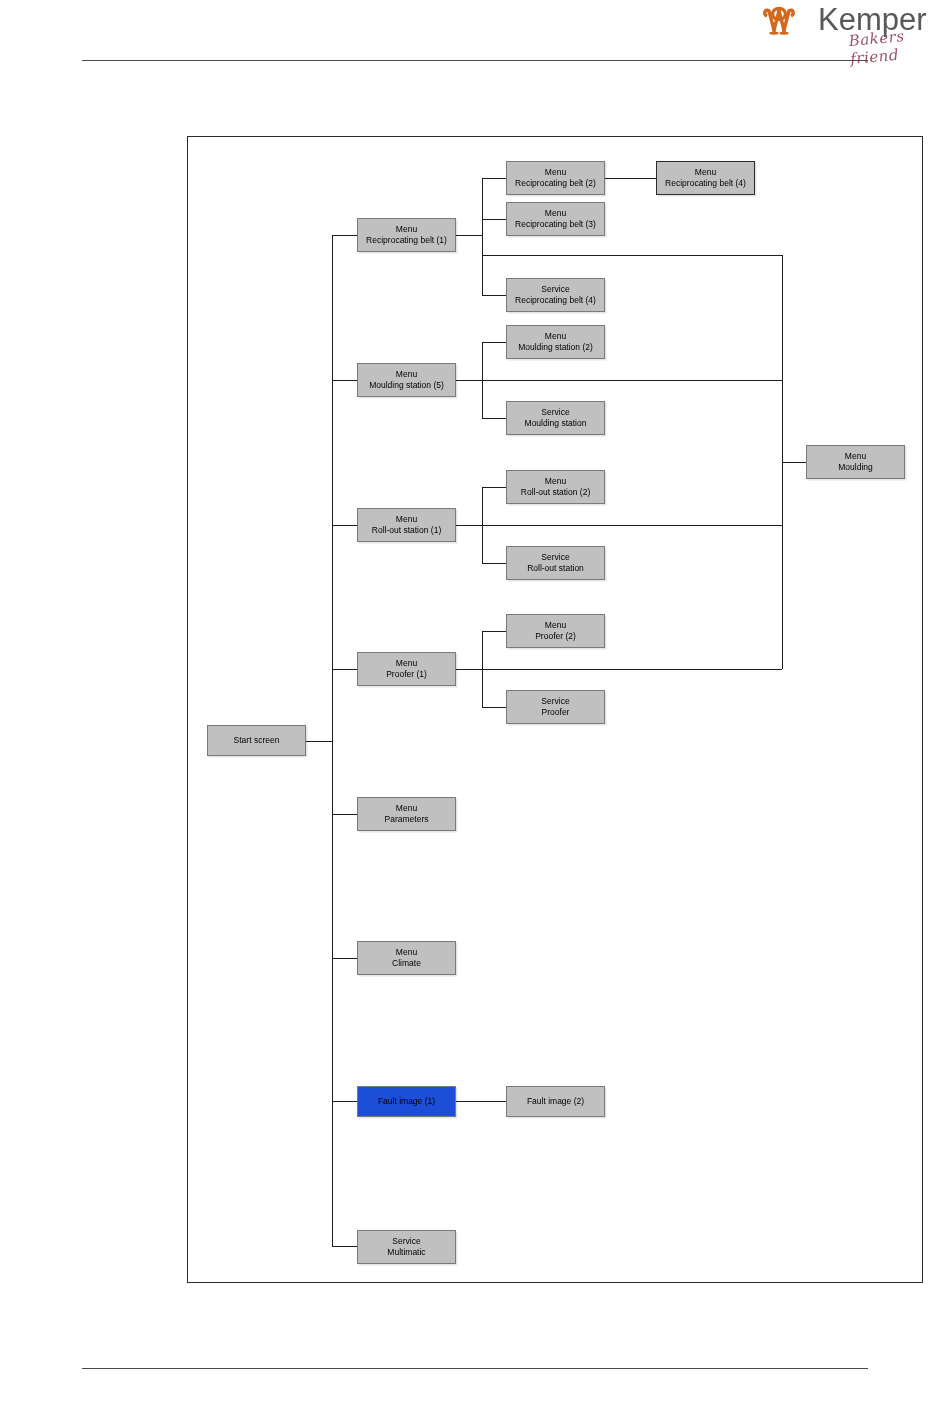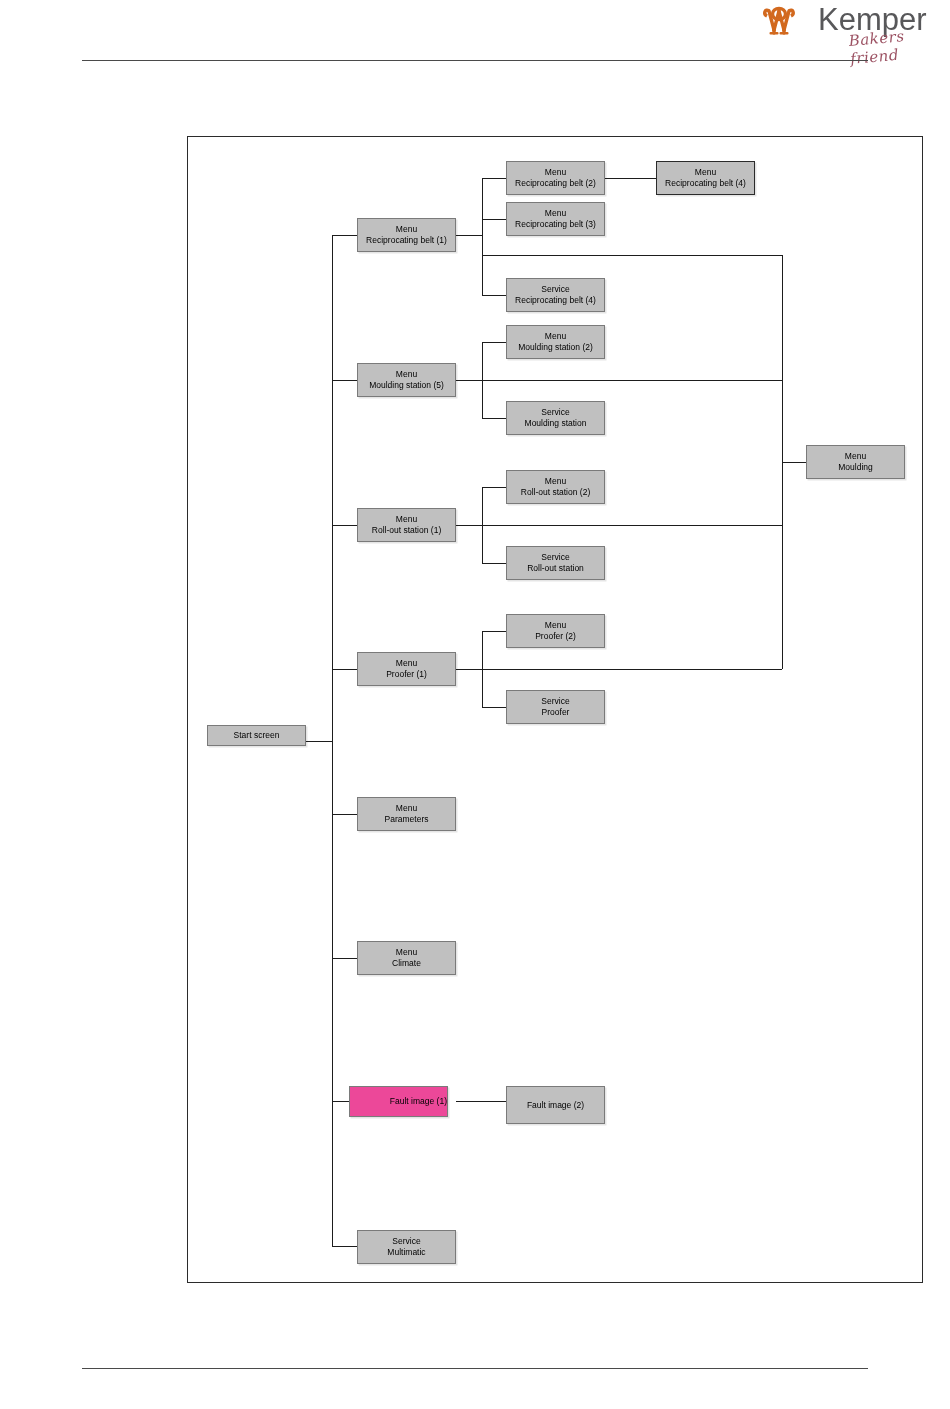--- a/index.html
+++ b/index.html
@@ -178,21 +178,21 @@
       <div class="line h" style="left: 268px; top: 532px; width: 26px; background: rgb(29, 29, 29);"></div>
       <div class="line v" style="left: 294px; top: 494px; height: 76px; background: rgb(29, 29, 29);"></div>
       <div class="line h" style="left: 294px; top: 494px; width: 24px; background: rgb(29, 29, 29);"></div>
       <div class="line h" style="left: 294px; top: 570px; width: 24px; background: rgb(29, 29, 29);"></div>
       <div class="line h" style="left: 294px; top: 532px; width: 300px; background: rgb(29, 29, 29);"></div>
       <div class="line v" style="left: 594px; top: 118px; height: 414px; background: rgb(29, 29, 29);"></div>
       <div class="line h" style="left: 594px; top: 325px; width: 24px; background: rgb(29, 29, 29);"></div>
       <div class="line h" style="left: 268px; top: 964px; width: 50px; background: rgb(29, 29, 29);"></div>
     </div>
   <div id="nodes-layer">
-      <div class="node" style="left: 19px; top: 588px; width: 99px; height: 21px; background: rgb(192, 192, 192);">
+      <div class="node" style="left: 19px; top: 588px; width: 99px; height: 31px; background: rgb(192, 192, 192);">
         <span class="l1">Start screen</span>
       </div>
       <div class="node" style="left: 169px; top: 81px; width: 99px; height: 34px; background: rgb(192, 192, 192);">
         <span class="l1">Menu</span>
         <span class="l2">Reciprocating belt (1)</span>
       </div>
       <div class="node" style="left: 318px; top: 24px; width: 99px; height: 34px; background: rgb(192, 192, 192);">
         <span class="l1">Menu</span>
         <span class="l2">Reciprocating belt (2)</span>
       </div>
@@ -249,24 +249,24 @@
         <span class="l2">Moulding</span>
       </div>
       <div class="node" style="left: 169px; top: 660px; width: 99px; height: 34px; background: rgb(192, 192, 192);">
         <span class="l1">Menu</span>
         <span class="l2">Parameters</span>
       </div>
       <div class="node" style="left: 169px; top: 804px; width: 99px; height: 34px; background: rgb(192, 192, 192);">
         <span class="l1">Menu</span>
         <span class="l2">Climate</span>
       </div>
-      <div class="node" style="left: 161px; top: 949px; width: 99px; height: 31px; background: #ec4899; align-items: flex-end;">
+      <div class="node" style="left: 169px; top: 949px; width: 99px; height: 31px; background: #1d4ed8;">
         <span class="l1">Fault image (1)</span>
       </div>
-      <div class="node" style="left: 318px; top: 949px; width: 99px; height: 38px; background: rgb(192, 192, 192);">
+      <div class="node" style="left: 318px; top: 949px; width: 99px; height: 31px; background: rgb(192, 192, 192);">
         <span class="l1">Fault image (2)</span>
       </div>
       <div class="node" style="left: 169px; top: 1093px; width: 99px; height: 34px; background: rgb(192, 192, 192);">
         <span class="l1">Service</span>
         <span class="l2">Multimatic</span>
       </div>
     </div>
 </div>
 
 </body></html>

